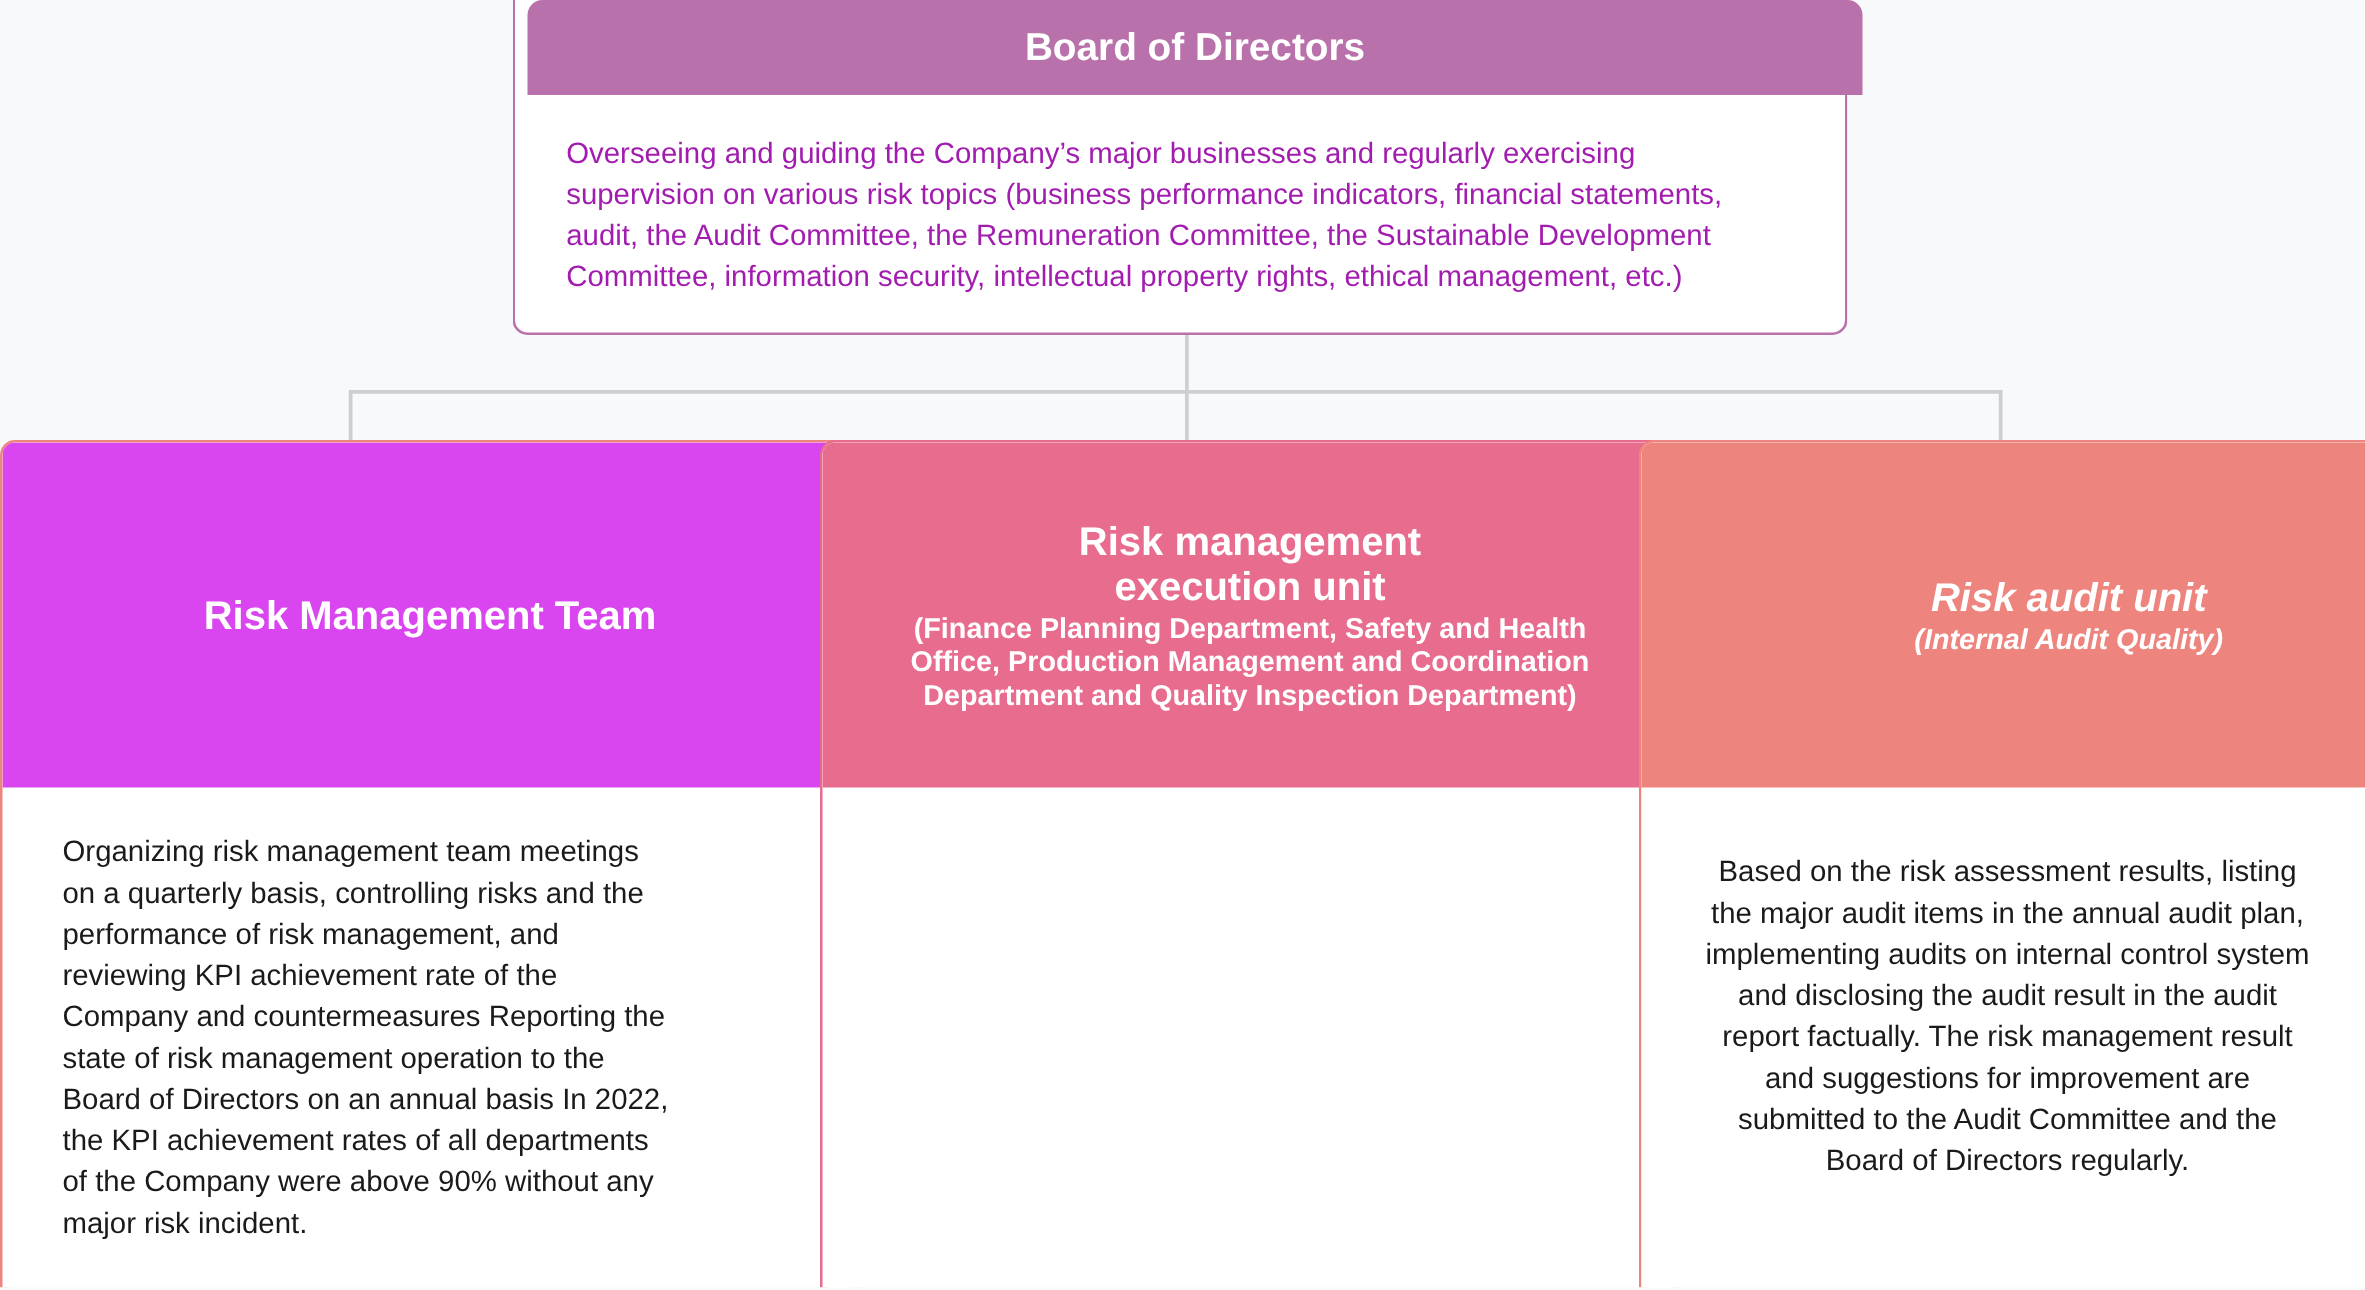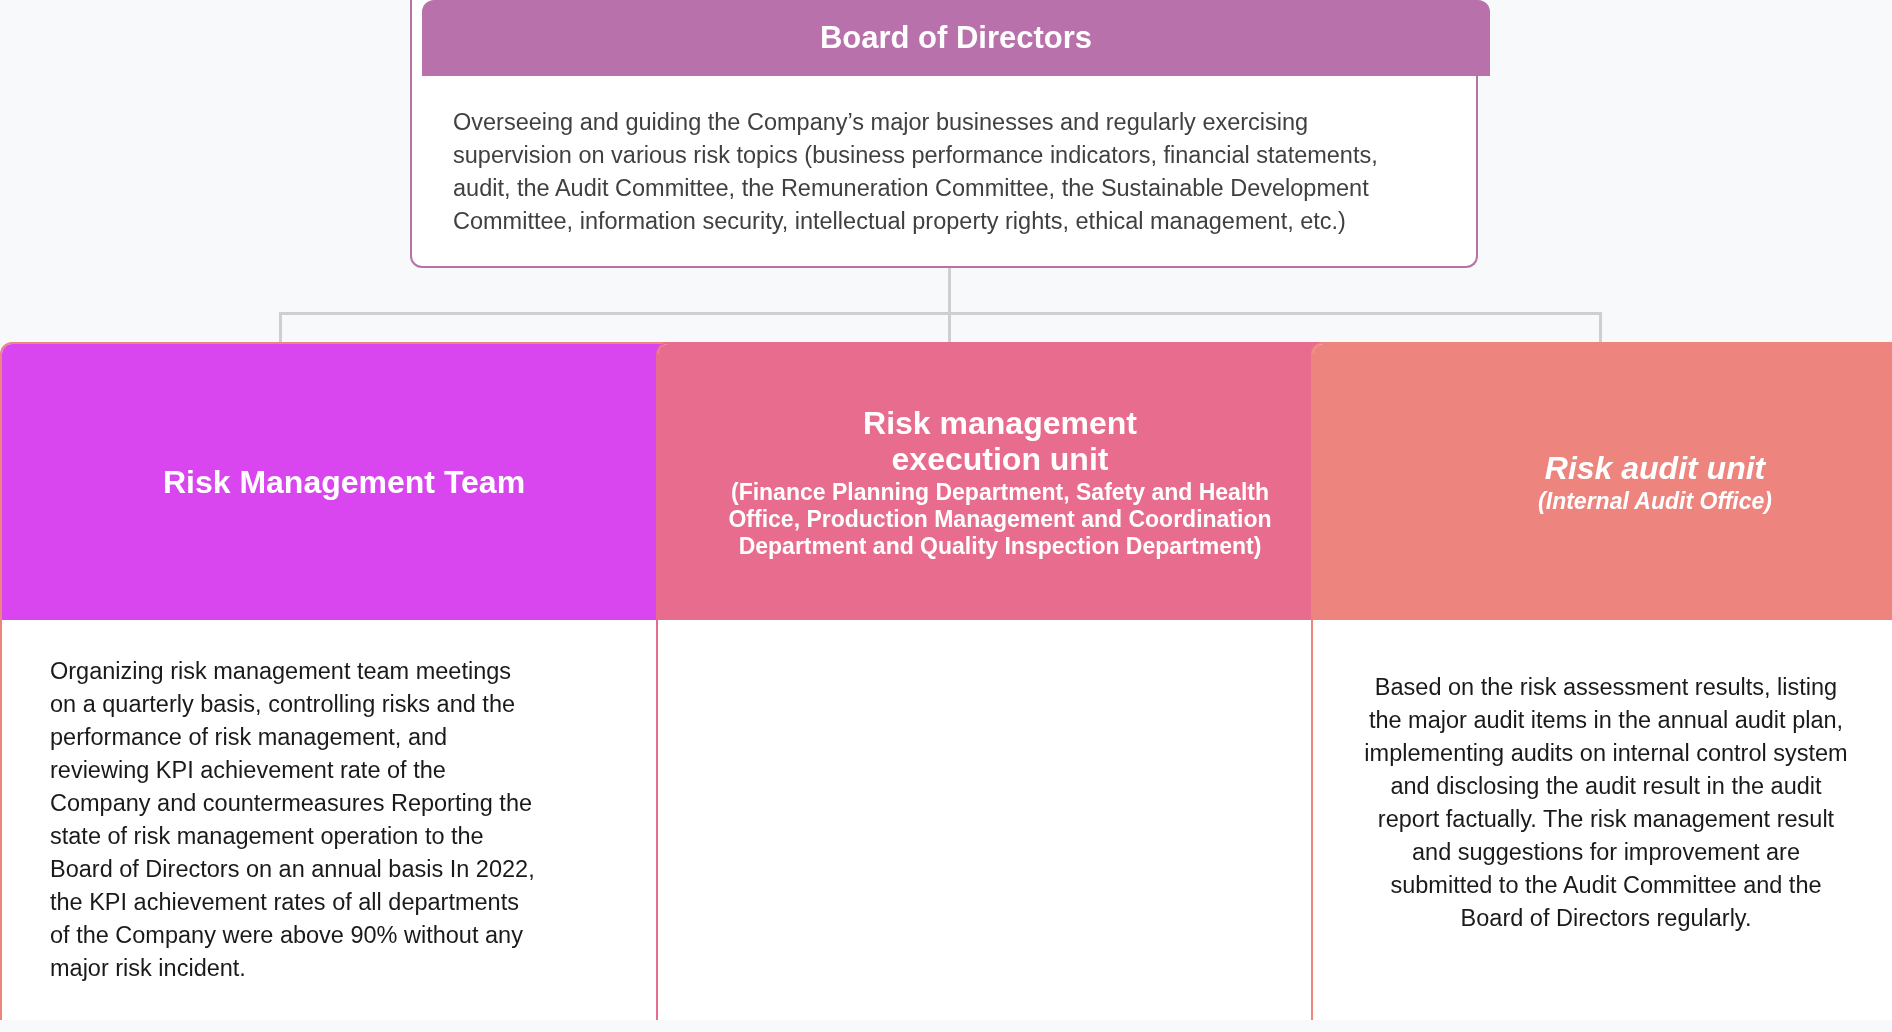--- a/index.html
+++ b/index.html
@@ -16,25 +16,25 @@
       border-radius: 0 0 12px 12px; box-sizing: border-box;
     }
     .board-head {
       position: absolute; left: 422px; top: 0; width: 1068px; height: 76px;
       background: #b871aa; border-radius: 12px 12px 0 0;
       color: #fff; font-weight: bold; font-size: 31px;
       display: flex; align-items: center; justify-content: center;
     }
     .board-body {
       position: absolute; left: 453px; top: 106px; width: 980px;
-      font-size: 23.5px; line-height: 33px; color: #404040;
+      font-size: 23.5px; line-height: 33px; color: #a21caf;
     }
     .line { position: absolute; background: #cdd0d2; }
     .card {
-      position: absolute; top: 342px; width: 688px; height: 678px;
+      position: absolute; top: 352px; width: 688px; height: 678px;
       background: #fff; border-radius: 12px 12px 0 0; box-sizing: border-box;
       border: 2px solid; border-bottom: none;
       overflow: hidden;
     }
     .card-head {
       position: absolute; left: 0; top: 0; width: 100%; height: 276px;
       color: #fff; font-weight: bold; text-align: center;
       display: flex; flex-direction: column; align-items: center; justify-content: center;
       box-sizing: border-box; padding: 0 60px;
     }
@@ -75,16 +75,16 @@
 <div class="card card-b">
   <div class="card-head" style="padding: 0 70px;">
     <div class="card-title" style="padding: 0 60px;">Risk management execution unit</div>
     <div class="card-sub">(Finance Planning Department, Safety and Health Office, Production Management and Coordination Department and Quality Inspection Department)</div>
   </div>
 </div>
 
 <div class="card card-c">
   <div class="card-head">
     <div class="card-title">Risk audit unit</div>
-    <div class="card-sub">(Internal Audit Office)</div>
+    <div class="card-sub">(Internal Audit Quality)</div>
   </div>
   <div class="card-body" style="top:327px;text-align:center;">Based on the risk assessment results, listing the major audit items in the annual audit plan, implementing audits on internal control system and disclosing the audit result in the audit report factually. The risk management result and suggestions for improvement are submitted to the Audit Committee and the Board of Directors regularly.</div>
 </div>
 
 </body></html>

